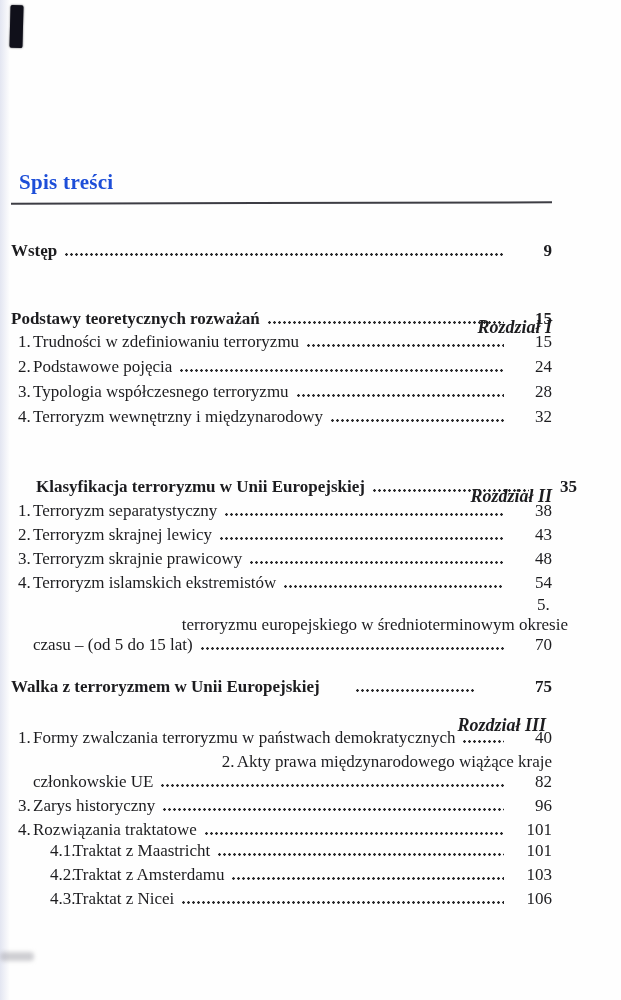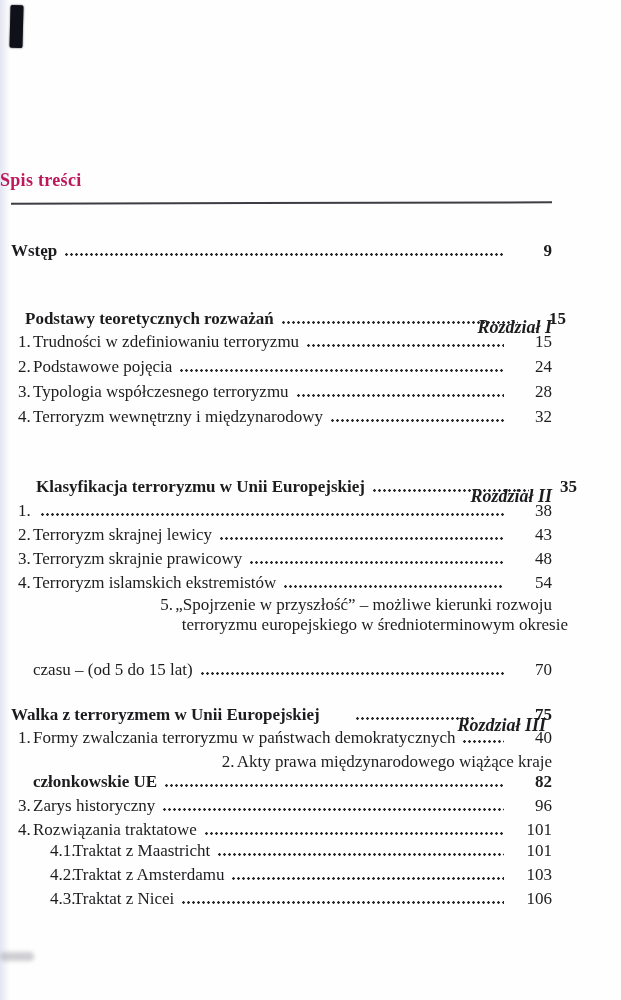--- a/index.html
+++ b/index.html
@@ -34,26 +34,26 @@
   .smudge {
     position: absolute;
     left: 0; top: 952px;
     width: 34px; height: 9px;
     background: rgba(160,160,168,0.5);
     filter: blur(2px);
     border-radius: 4px;
   }
   .title {
     position: absolute;
-    left: 0; top: 170px;
+    left: 19px; top: 170px;
     margin: 0;
-    font-size: 18px;
+    font-size: 21px;
     font-weight: 700;
     letter-spacing: 0.3px;
-    color: #be185d;
+    color: #1d4ed8;
   }
   .rule {
     position: absolute;
     left: 11px; top: 202px;
     width: 541px; height: 2px;
     background: #3d3d44;
     transform: rotate(-0.15deg);
   }
   .row {
     position: absolute;
@@ -105,21 +105,21 @@
 
   <div id="toc">
       <div class="row bold" style="top: 241px; left: 11px; width: 541px;">
         <span class="label">Wstęp</span>
         <span class="dots"></span>
         <span class="pagenum pb">9</span>
       </div>
       <div class="row chapter" style="top: 286px; left: 11px; width: 541px;">
         <span class="label">Rozdział I</span>
       </div>
-      <div class="row bold" style="top: 309px; left: 25px; width: 541px;">
+      <div class="row bold" style="top: 309px; left: 11px; width: 541px;">
         <span class="label">Podstawy teoretycznych rozważań</span>
         <span class="dots"></span>
         <span class="pagenum pb">15</span>
       </div>
       <div class="row" style="top: 332px; left: 18px; width: 534px;">
         <span class="num n1">1.</span>
         <span class="label">Trudności w zdefiniowaniu terroryzmu</span>
         <span class="dots"></span>
         <span class="pagenum">15</span>
       </div>
@@ -144,20 +144,21 @@
       <div class="row chapter" style="top: 455px; left: 11px; width: 541px;">
         <span class="label">Rozdział II</span>
       </div>
       <div class="row bold" style="top: 477px; left: 11px; width: 541px; margin-left: 25px;">
         <span class="label">Klasyfikacja terroryzmu w Unii Europejskiej</span>
         <span class="dots"></span>
         <span class="pagenum pb">35</span>
       </div>
       <div class="row" style="top: 501px; left: 18px; width: 534px;">
         <span class="num n1">1.</span>
+        <span class="label">Terroryzm separatystyczny</span>
         <span class="dots"></span>
         <span class="pagenum">38</span>
       </div>
       <div class="row" style="top: 525px; left: 18px; width: 534px;">
         <span class="num n1">2.</span>
         <span class="label">Terroryzm skrajnej lewicy</span>
         <span class="dots"></span>
         <span class="pagenum">43</span>
       </div>
       <div class="row" style="top: 549px; left: 18px; width: 534px;">
@@ -167,49 +168,48 @@
         <span class="pagenum">48</span>
       </div>
       <div class="row" style="top: 573px; left: 18px; width: 534px;">
         <span class="num n1">4.</span>
         <span class="label">Terroryzm islamskich ekstremistów</span>
         <span class="dots"></span>
         <span class="pagenum">54</span>
       </div>
       <div class="row" style="top: 595px; left: 18px; width: 534px;">
         <span class="num n1">5.</span>
-        <span class="label">„Spojrzenie w przyszłość” – możliwe kierunki rozwoju</span>
       </div>
       <div class="row" style="top: 615px; left: 33px; width: 519px; margin-left: 16px;">
         <span class="label">terroryzmu europejskiego w średnioterminowym okresie</span>
       </div>
-      <div class="row" style="top: 635px; left: 33px; width: 519px; margin-top: 25px;">
+      <div class="row" style="top: 635px; left: 33px; width: 519px;">
         <span class="label">czasu – (od 5 do 15 lat)</span>
         <span class="dots"></span>
         <span class="pagenum">70</span>
       </div>
       <div class="row chapter" style="top: 684px; left: 5px; width: 541px;">
         <span class="label">Rozdział III</span>
       </div>
-      <div class="row bold" style="top: 705px; left: 11px; width: 541px; gap: 28px;">
+      <div class="row bold" style="top: 677px; left: 11px; width: 541px; gap: 28px;">
         <span class="label">Walka z terroryzmem w Unii Europejskiej</span>
         <span class="dots"></span>
         <span class="pagenum pb">75</span>
       </div>
       <div class="row" style="top: 728px; left: 18px; width: 534px;">
         <span class="num n1">1.</span>
         <span class="label">Formy zwalczania terroryzmu w państwach demokratycznych</span>
         <span class="dots"></span>
         <span class="pagenum">40</span>
       </div>
       <div class="row" style="top: 752px; left: 18px; width: 534px;">
         <span class="num n1">2.</span>
         <span class="label">Akty prawa międzynarodowego wiążące kraje</span>
       </div>
-      <div class="row" style="top: 772px; left: 33px; width: 519px; font-weight: bold;">
+      <div class="row" style="top: 772px; left: 33px; width: 519px;">
         <span class="label">członkowskie UE</span>
         <span class="dots"></span>
         <span class="pagenum">82</span>
       </div>
       <div class="row" style="top: 796px; left: 18px; width: 534px;">
         <span class="num n1">3.</span>
         <span class="label">Zarys historyczny</span>
         <span class="dots"></span>
         <span class="pagenum">96</span>
       </div>

